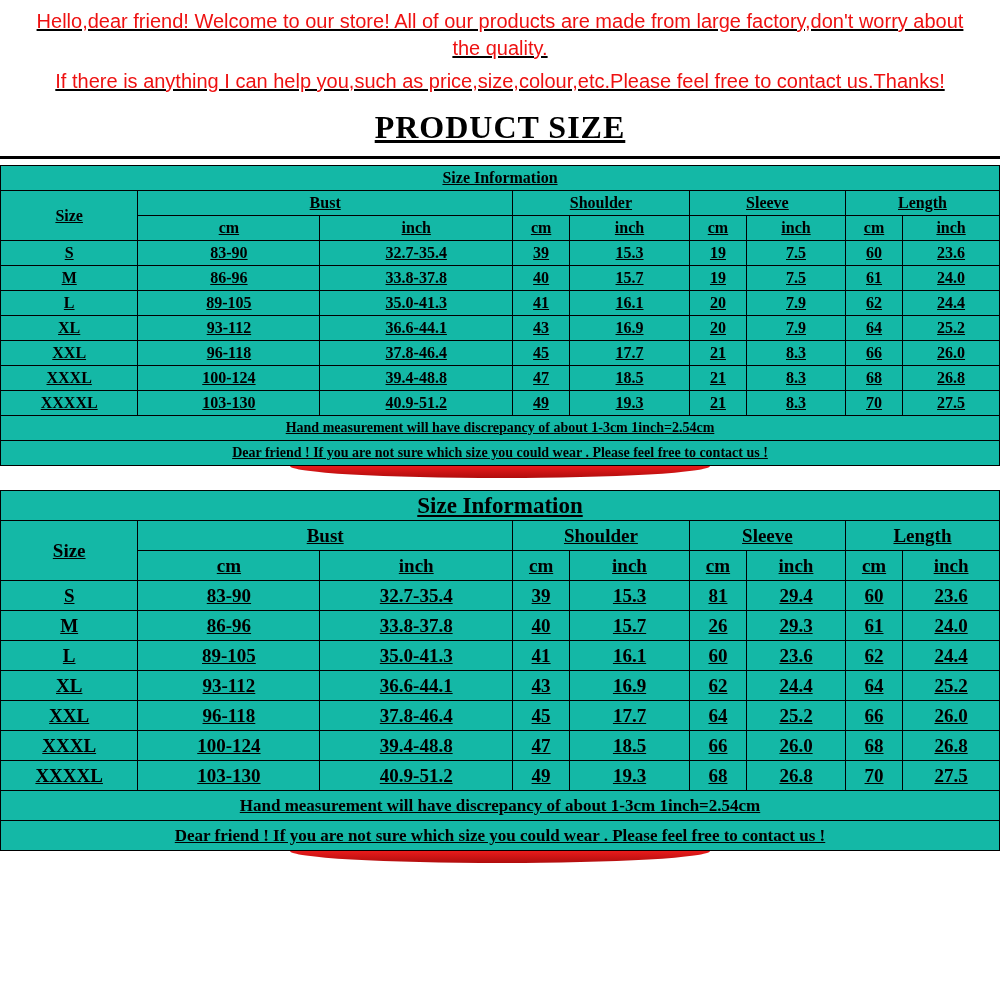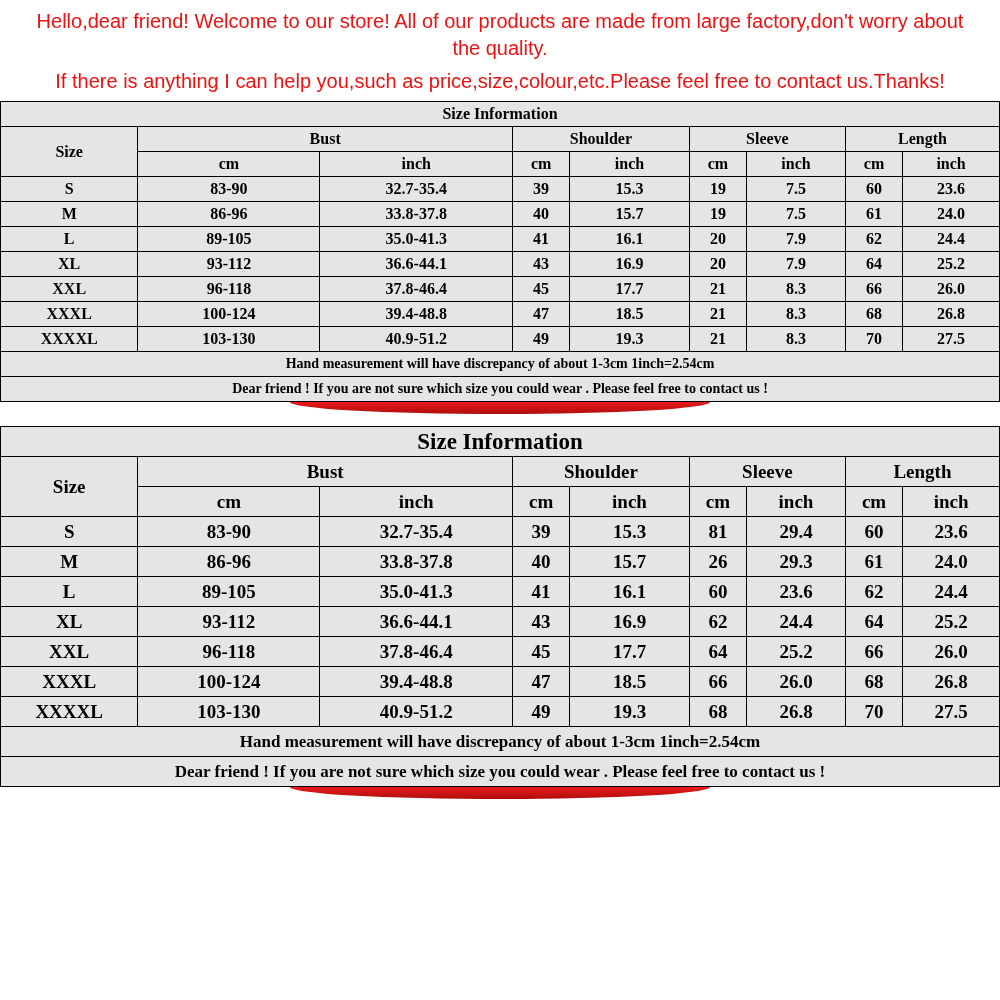--- a/index.html
+++ b/index.html
@@ -7,20 +7,21 @@
     margin: 0; padding: 0;
     width: 1000px; height: 1000px;
     background: #ffffff;
     font-family: "Liberation Serif", serif;
   }
   .page {
     width: 1000px; height: 1000px;
     position: relative;
     overflow: hidden;
     background: #fff;
+    text-decoration: underline;
   }
 
   
   .greeting {
     color: #ee1111;
     text-align: center;
     font-family: "Liberation Sans", sans-serif;
     font-size: 20px;
     line-height: 1.35;
     padding: 8px 28px 0 28px;
@@ -46,21 +47,21 @@
     background: #000;
     margin-top: 10px;
   }
 
   
   .table-block { margin-top: 6px; }
   table.size {
     width: 100%;
     border-collapse: collapse;
     table-layout: fixed;
-    background: #e5e5e5;
+    background: #14b8a6;
   }
   table.size td, table.size th {
     border: 1px solid #000;
     text-align: center;
     font-family: "Liberation Serif", serif;
     font-weight: bold;
     color: #000;
     padding: 1px 2px;
   }
   .t1 td, .t1 th { font-size: 16px; height: 25px; }
@@ -108,20 +109,24 @@
 </head>
 <body>
 
 <div class="page">
 
   <div class="greeting">
     <p>Hello,dear friend! Welcome to our store! All of our products are made from large factory,don't worry about the quality.</p>
     <p class="second">If there is anything I can help you,such as price,size,colour,etc.Please feel free to contact us.Thanks!</p>
   </div>
 
+  <div class="title-wrap">
+    <div class="title">PRODUCT SIZE</div>
+    <div class="title-rule"></div>
+  </div>
 
   <div class="table-block">
     <table class="size t1">
       <colgroup>
         <col class="c-size">
           <col class="c-bustcm">
           <col class="c-bustin">
         <col class="c-shcm">
           <col class="c-shin">
         <col class="c-slcm">

